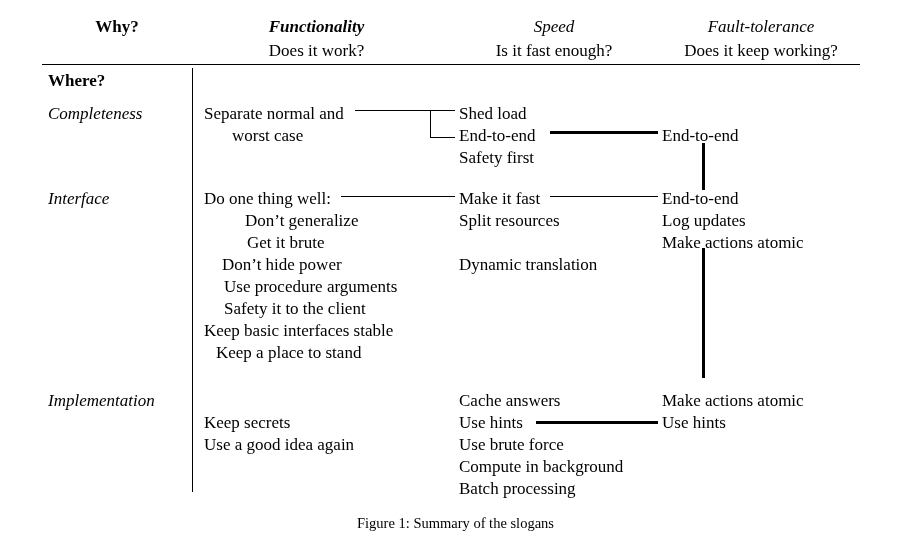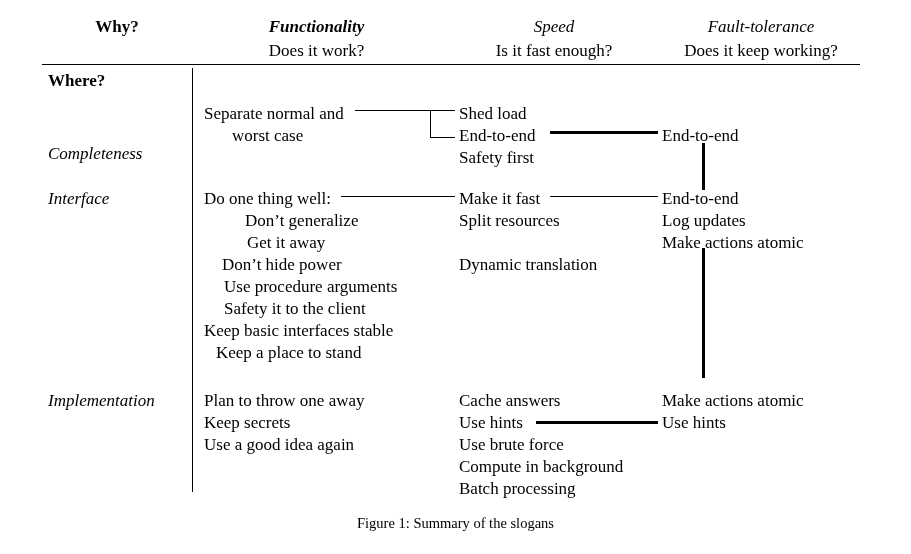--- a/index.html
+++ b/index.html
@@ -88,21 +88,21 @@
 
   <div class="t ital ctr" style="left:662px; top:16px; width:198px;">Fault-tolerance</div>
   <div class="t ctr" style="left:662px; top:40px; width:198px;">Does it keep working?</div>
 
   <div class="hrule" style="left:42px; top:64px; width:818px;"></div>
 
   <div class="vrule" style="left:192px; top:68px; height:424px;"></div>
 
   <div class="t bold" style="left:48px; top:70px;">Where?</div>
 
-  <div class="t ital" style="left:48px; top:103px;margin-top:40px;">Completeness</div>
+  <div class="t ital" style="left:48px; top:103px;">Completeness</div>
 
   <div class="t" style="left:204px; top:103px;">Separate normal and</div>
   <div class="t" style="left:232px; top:125px;">worst case</div>
 
   <div class="t" style="left:459px; top:103px;">Shed load</div>
   <div class="t" style="left:459px; top:125px;">End-to-end</div>
   <div class="t" style="left:459px; top:147px;">Safety first</div>
 
   <div class="t" style="left:662px; top:125px;">End-to-end</div>
 
@@ -112,21 +112,21 @@
   <div class="conn-h" style="left:430px; top:137px; width:25px;"></div>
 
   <div class="conn-h-thick" style="left:550px; top:131px; width:108px;"></div>
 
   <div class="conn-v-thick" style="left:702px; top:143px; height:47px;"></div>
 
   <div class="t ital" style="left:48px; top:188px;">Interface</div>
 
   <div class="t" style="left:204px; top:188px;">Do one thing well:</div>
   <div class="t" style="left:245px; top:210px;">Don’t generalize</div>
-  <div class="t" style="left:247px; top:232px;">Get it away</div>
+  <div class="t" style="left:247px; top:232px;">Get it brute</div>
   <div class="t" style="left:222px; top:254px;">Don’t hide power</div>
   <div class="t" style="left:224px; top:276px;">Use procedure arguments</div>
   <div class="t" style="left:224px; top:298px;">Safety it to the client</div>
   <div class="t" style="left:204px; top:320px;">Keep basic interfaces stable</div>
   <div class="t" style="left:204px; top:342px;margin-left:12px;">Keep a place to stand</div>
 
   <div class="t" style="left:459px; top:188px;">Make it fast</div>
   <div class="t" style="left:459px; top:210px;">Split resources</div>
   <div class="t" style="left:459px; top:254px;">Dynamic translation</div>
 
@@ -135,21 +135,20 @@
   <div class="t" style="left:662px; top:232px;">Make actions atomic</div>
 
   <div class="conn-h" style="left:341px; top:196px; width:114px;"></div>
 
   <div class="conn-h" style="left:550px; top:196px; width:108px;"></div>
 
   <div class="conn-v-thick" style="left:702px; top:248px; height:130px;"></div>
 
   <div class="t ital" style="left:48px; top:390px;">Implementation</div>
 
-  <div class="t" style="left:204px; top:390px;">Plan to throw one away</div>
   <div class="t" style="left:204px; top:412px;">Keep secrets</div>
   <div class="t" style="left:204px; top:434px;">Use a good idea again</div>
 
   <div class="t" style="left:459px; top:390px;">Cache answers</div>
   <div class="t" style="left:459px; top:412px;">Use hints</div>
   <div class="t" style="left:459px; top:434px;">Use brute force</div>
   <div class="t" style="left:459px; top:456px;">Compute in background</div>
   <div class="t" style="left:459px; top:478px;">Batch processing</div>
 
   <div class="t" style="left:662px; top:390px;">Make actions atomic</div>

